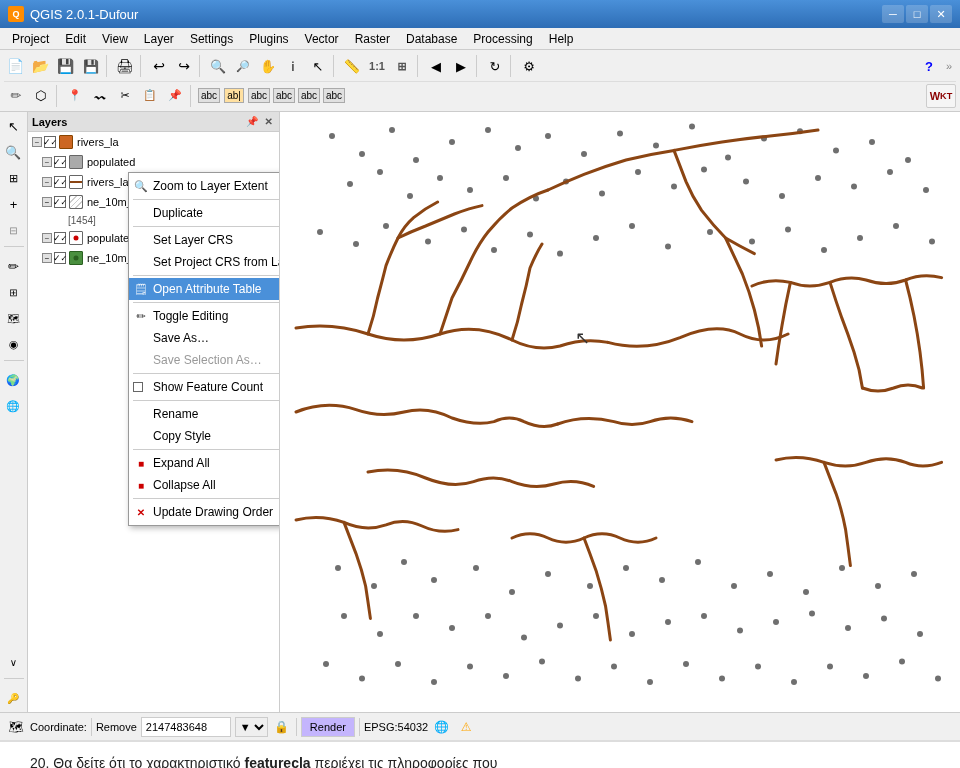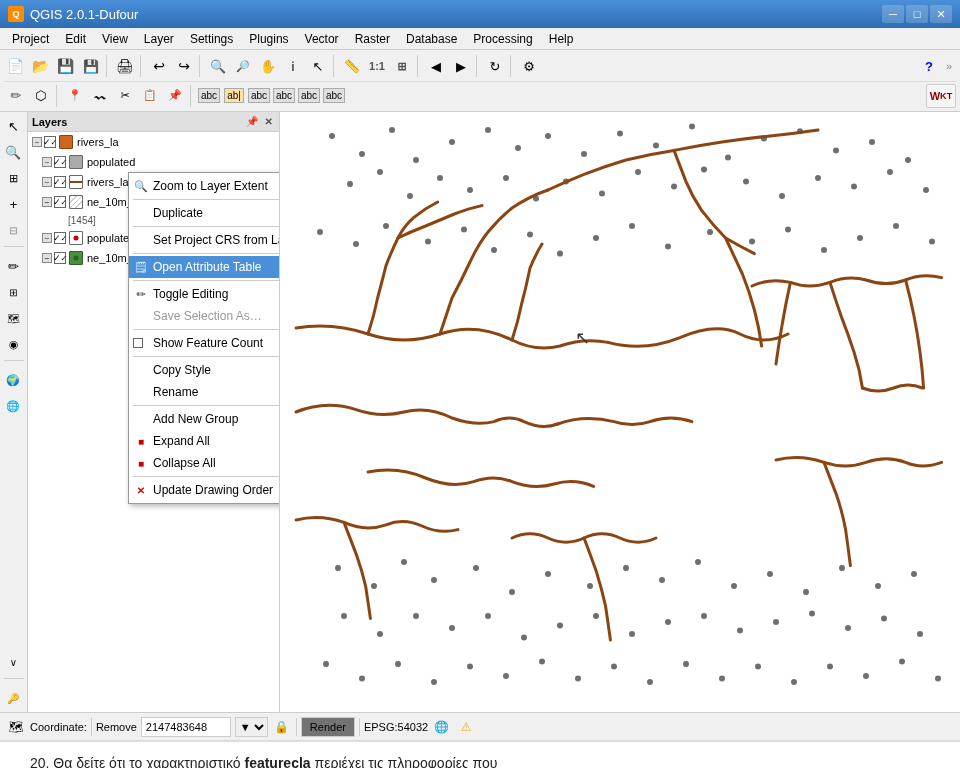--- a/index.html
+++ b/index.html
@@ -165,21 +165,21 @@
     .status-sep { width: 1px; height: 18px; background: #ccc; }
     .status-scale-input {
       width: 90px; height: 20px;
       border: 1px solid #ccc;
       padding: 0 4px;
       font-size: 11px;
     }
     .status-dropdown { font-size: 11px; }
     .status-render-btn {
       height: 20px; padding: 0 8px;
-      background: #737373;
+      background: #c4b5fd;
       border: 1px solid #ccc;
       cursor: pointer;
       font-size: 11px;
     }
     .status-icon-btn { width: 20px; height: 20px; background: transparent; border: none; cursor: pointer; font-size: 12px; }
 
     
     .bottom-text {
       padding: 10px 30px;
       font-size: 14px;
@@ -457,51 +457,54 @@
       <div class="ctx-item">
         <span class="ctx-icon">🔍</span>
         <span>Zoom to Layer Extent</span>
       </div>
       <div class="ctx-sep"></div>
       <div class="ctx-item">
         <span>Duplicate</span>
       </div>
       <div class="ctx-sep"></div>
       <div class="ctx-item">
+        <span>Set Layer CRS</span>
+      </div>
+      <div class="ctx-item">
         <span>Set Project CRS from Layer</span>
       </div>
       <div class="ctx-sep"></div>
       <div class="ctx-item highlighted">
         <span class="ctx-icon" style="color:white;">🗒</span>
         <span>Open Attribute Table</span>
       </div>
       <div class="ctx-sep"></div>
       <div class="ctx-item">
         <span class="ctx-icon">✏</span>
         <span>Toggle Editing</span>
       </div>
+      <div class="ctx-item">
+        <span>Save As…</span>
+      </div>
       <div class="ctx-item disabled">
         <span>Save Selection As…</span>
       </div>
       <div class="ctx-sep"></div>
       <div class="ctx-item">
         <span class="ctx-icon" style="font-size:9px; border:1px solid #666; width:10px; height:10px; background:white; display:inline-block;"></span>
         <span>Show Feature Count</span>
       </div>
       <div class="ctx-sep"></div>
       <div class="ctx-item">
+        <span>Rename</span>
+      </div>
+      <div class="ctx-item">
         <span>Copy Style</span>
       </div>
-      <div class="ctx-item">
-        <span>Rename</span>
-      </div>
       <div class="ctx-sep"></div>
-      <div class="ctx-item">
-        <span>Add New Group</span>
-      </div>
       <div class="ctx-item">
         <span class="ctx-icon" style="color:#cc0000; font-size:10px;">■</span>
         <span>Expand All</span>
       </div>
       <div class="ctx-item">
         <span class="ctx-icon" style="color:#cc0000; font-size:10px;">■</span>
         <span>Collapse All</span>
       </div>
       <div class="ctx-sep"></div>
       <div class="ctx-item">

